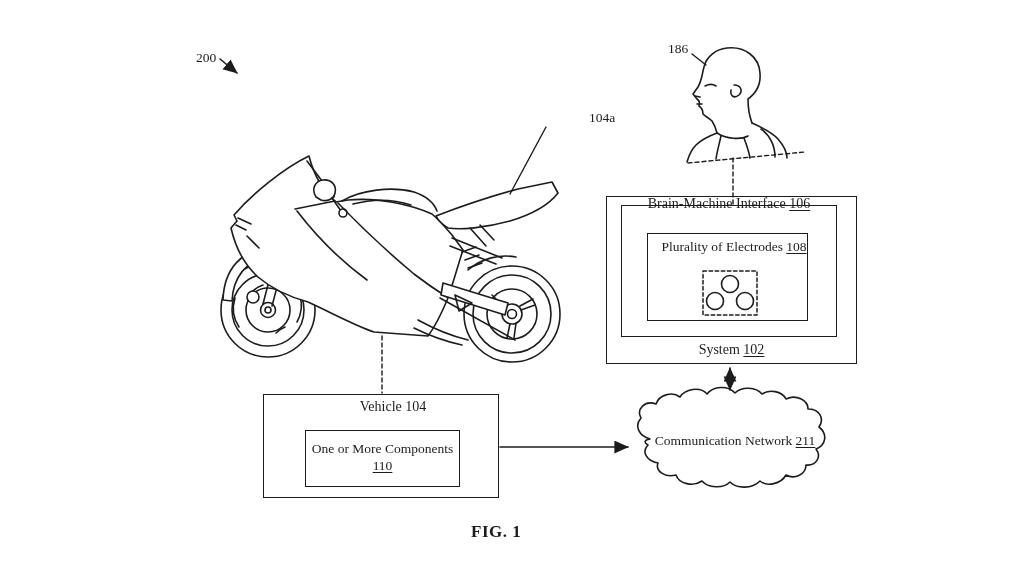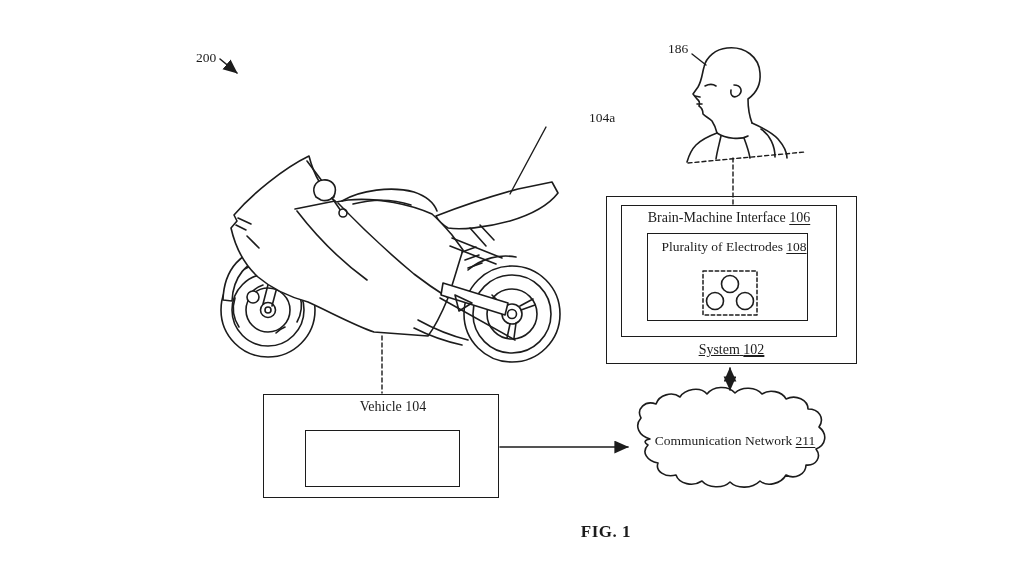--- a/index.html
+++ b/index.html
@@ -5,21 +5,21 @@
   html,body{margin:0;padding:0;background:#fff;}
   #canvas{
     position:relative;width:1030px;height:579px;background:#ffffff;overflow:hidden;
     font-family:"Liberation Serif","DejaVu Serif",serif;color:#1c1c1c;
   }
   #art{position:absolute;left:0;top:0;}
   .box{position:absolute;border:1.6px solid #1c1c1c;background:transparent;box-sizing:border-box;}
   .lbl{position:absolute;font-size:14px;color:#1c1c1c;text-align:center;white-space:nowrap;}
   .u{text-decoration:underline;text-underline-offset:2px;}
   .callout{position:absolute;font-size:13.5px;color:#1c1c1c;white-space:nowrap;}
-  .fig{position:absolute;font-size:17px;font-weight:bold;letter-spacing:.5px;text-align:right;}
+  .fig{position:absolute;font-size:17px;font-weight:bold;letter-spacing:.5px;text-align:left;}
   .twoline{line-height:17px;}
 </style>
 </head>
 <body>
 
 <div id="canvas">
 
   <svg id="art" width="1030" height="579" viewBox="0 0 1030 579" stroke="#1c1c1c" stroke-width="1.6" fill="none" stroke-linecap="round" stroke-linejoin="round">
     <defs>
       <marker id="ah" markerWidth="11" markerHeight="9" refX="8.5" refY="4" orient="auto-start-reverse">
@@ -113,31 +113,32 @@
       <rect x="703" y="271" width="54" height="44" stroke-dasharray="3.5 2.6" stroke-width="1.5"></rect>
       <circle cx="730" cy="284" r="8.5"></circle>
       <circle cx="715" cy="301" r="8.5"></circle>
       <circle cx="745" cy="301" r="8.5"></circle>
     </g>
   </svg>
 
   <div class="box" style="left:606px;top:196px;width:251px;height:168px;"></div>
 
   <div class="box" style="left:621px;top:205px;width:216px;height:132px;"></div>
-  <div class="lbl" style="left:621px;top:210px;width:216px;"><span>Brain-Machine Interface</span> <span class="u">106</span></div>
+  <div class="lbl" style="left:621px;top:196px;width:216px;"><span>Brain-Machine Interface</span> <span class="u">106</span></div>
 
   <div class="box" style="left:647px;top:233px;width:161px;height:88px;"></div>
   <div class="lbl" style="left:647px;top:239px;width:174px;font-size:13.5px;"><span>Plurality of Electrodes</span> <span class="u">108</span></div>
 
-  <div class="lbl" style="left:606px;top:342px;width:251px;text-decoration:underline;"><span>System</span> <span class="u">102</span></div>
+  <div class="lbl" style="left:606px;top:342px;width:251px;"><span>System</span> <span class="u">102</span></div>
 
   <div class="box" style="left:263px;top:394px;width:236px;height:104px;"></div>
   <div class="lbl" style="left:263px;top:399px;width:260px;"><span>Vehicle</span> <span>104</span></div>
 
   <div class="box" style="left:305px;top:430px;width:155px;height:57px;"></div>
+  <div class="lbl twoline" style="left:305px;top:440px;width:155px;font-size:13.5px;"><span>One or More Components</span><br><span class="u">110</span></div>
 
   <div class="lbl" style="left:637px;top:433px;width:196px;font-size:13.5px;"><span>Communication Network</span> <span class="u">211</span></div>
 
   <div class="callout" style="left:196px;top:50px;">200</div>
   <div class="callout" style="left:541px;top:110px;margin-left:48px;">104a</div>
   <div class="callout" style="left:668px;top:41px;">186</div>
 
   <div class="fig" style="left:471px;top:522px;width:160px;">FIG. 1</div>
 
 </div>

